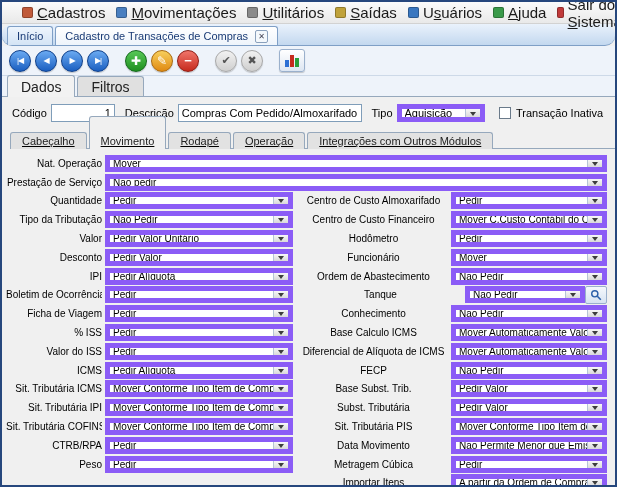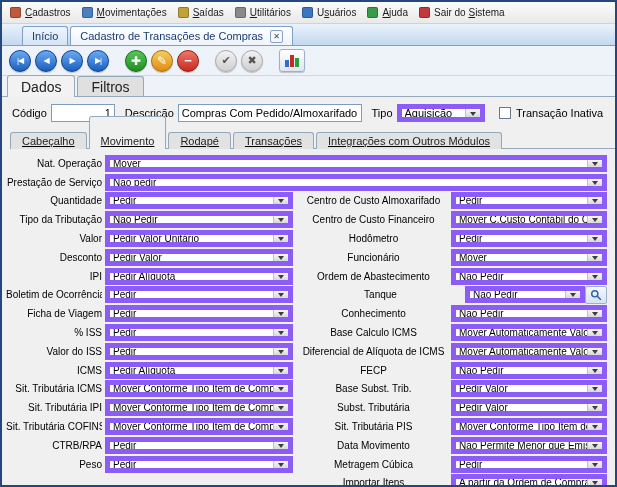--- a/index.html
+++ b/index.html
@@ -17,35 +17,36 @@
     position:relative;
     overflow:hidden;
   }
 
   
   .menubar {
     height:22px;
     background:linear-gradient(#fbfbfb,#e9e9e9);
     border-bottom:1px solid #d2d2d2;
     display:flex; align-items:center;
-    padding-left:4px;
-    font-size:10px; color:#1a1a1a;
+    padding-left:16px;
+    font-size:15px; color:#1a1a1a;
   }
   .menu-item { display:flex; align-items:center; padding:0 7px 0 4px; height:100%; cursor:default; }
   .menu-icon { width:11px; height:11px; border-radius:2px; margin-right:4px; box-shadow:inset 0 0 0 1px rgba(0,0,0,.25); }
   .menu-label u { text-underline-offset:1px; }
 
   
   .tabbar {
     height:22px;
     background:linear-gradient(#eaf2fc,#c3d8ef);
     border-bottom:1px solid #7f9fc6;
     display:flex; align-items:flex-end;
-    padding-left:20px;
+    padding-left:5px;
     font-size:11px;
+    border-radius:10px;
   }
   .dtab {
     display:flex; align-items:center;
     height:19px;
     padding:0 9px;
     margin-right:2px;
     border:1px solid #7f9fc6; border-bottom:none;
     border-radius:3px 3px 0 0;
     background:linear-gradient(#eef5fd,#d4e4f5);
     color:#1a3b75;
@@ -205,26 +206,26 @@
   <div class="menubar" id="menubar">
       <div class="menu-item">
         <span class="menu-icon" style="background: rgb(192, 90, 58);"></span>
         <span class="menu-label"><u>C</u>adastros</span>
       </div>
       <div class="menu-item">
         <span class="menu-icon" style="background: rgb(74, 127, 192);"></span>
         <span class="menu-label"><u>M</u>ovimentações</span>
       </div>
       <div class="menu-item">
+        <span class="menu-icon" style="background: rgb(138, 138, 138);"></span>
+        <span class="menu-label"><u>U</u>tilitários</span>
+      </div>
+      <div class="menu-item">
         <span class="menu-icon" style="background: rgb(192, 162, 58);"></span>
         <span class="menu-label"><u>S</u>aídas</span>
-      </div>
-      <div class="menu-item">
-        <span class="menu-icon" style="background: rgb(138, 138, 138);"></span>
-        <span class="menu-label"><u>U</u>tilitários</span>
       </div>
       <div class="menu-item">
         <span class="menu-icon" style="background: rgb(58, 119, 192);"></span>
         <span class="menu-label">U<u>s</u>uários</span>
       </div>
       <div class="menu-item">
         <span class="menu-icon" style="background: rgb(58, 154, 74);"></span>
         <span class="menu-label"><u>A</u>juda</span>
       </div>
       <div class="menu-item">
@@ -276,21 +277,21 @@
         <span class="arrow-btn"></span>
       </div>
       <span class="chk"></span>
       <span class="lbl">Transação Inativa</span>
     </div>
 
     <div class="stabs" id="stabs">
         <div class="stab">Cabeçalho</div>
         <div class="stab active">Movimento</div>
         <div class="stab">Rodapé</div>
-        <div class="stab">Transações</div>
+        <div class="stab">Operação</div>
         <div class="stab">Integrações com Outros Módulos</div>
       </div>
 
     <div class="form" id="form">
         <div class="frow">
           <div class="flabel left"><span>Nat. Operação</span></div>
           <div class="combo cfull">
             <span class="val">Mover</span>
             <span class="arrow-btn"></span>
           </div>

